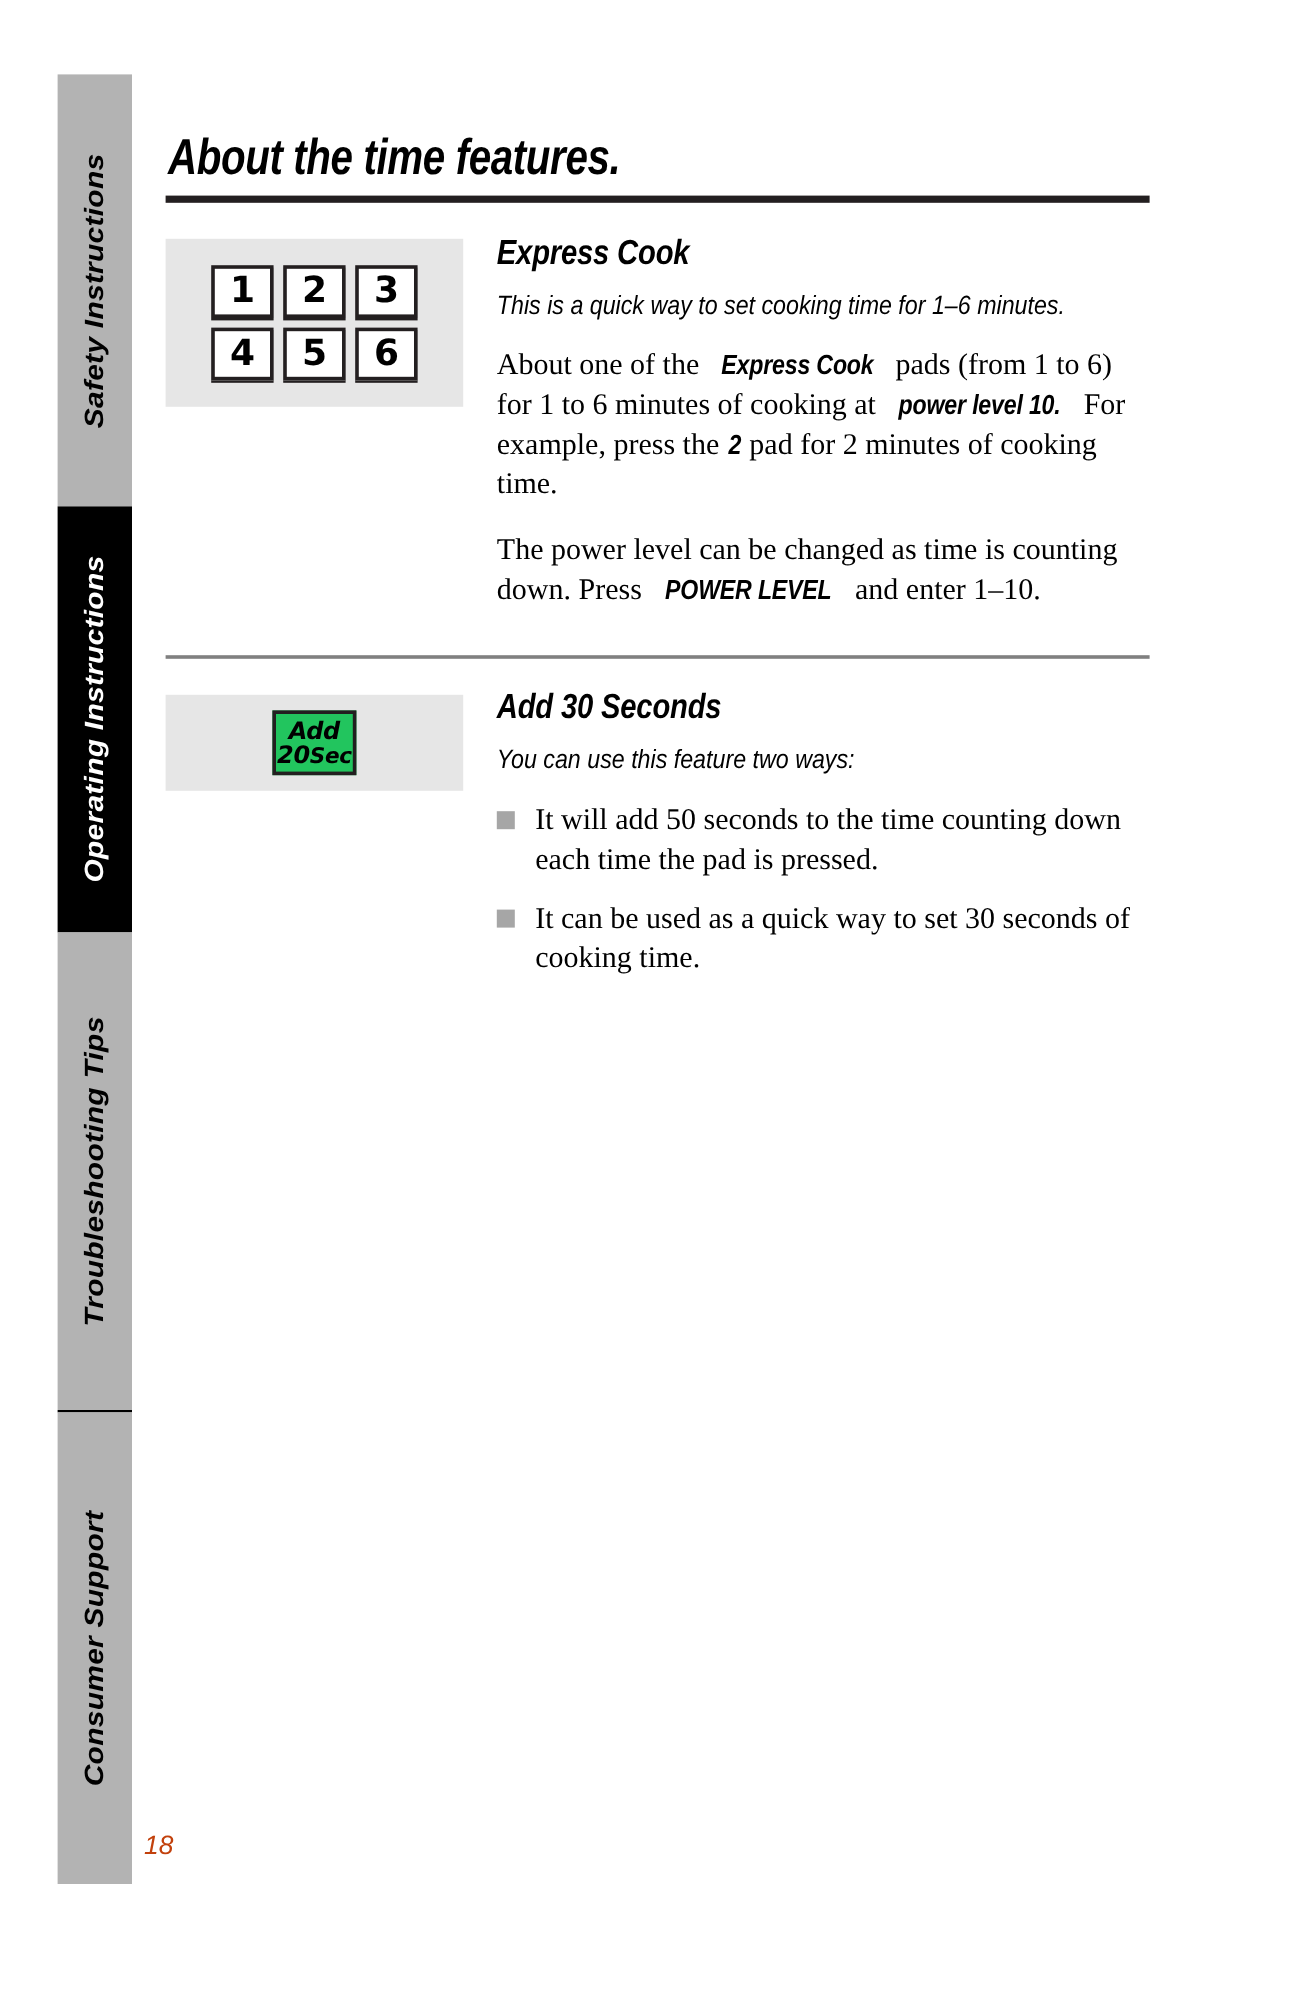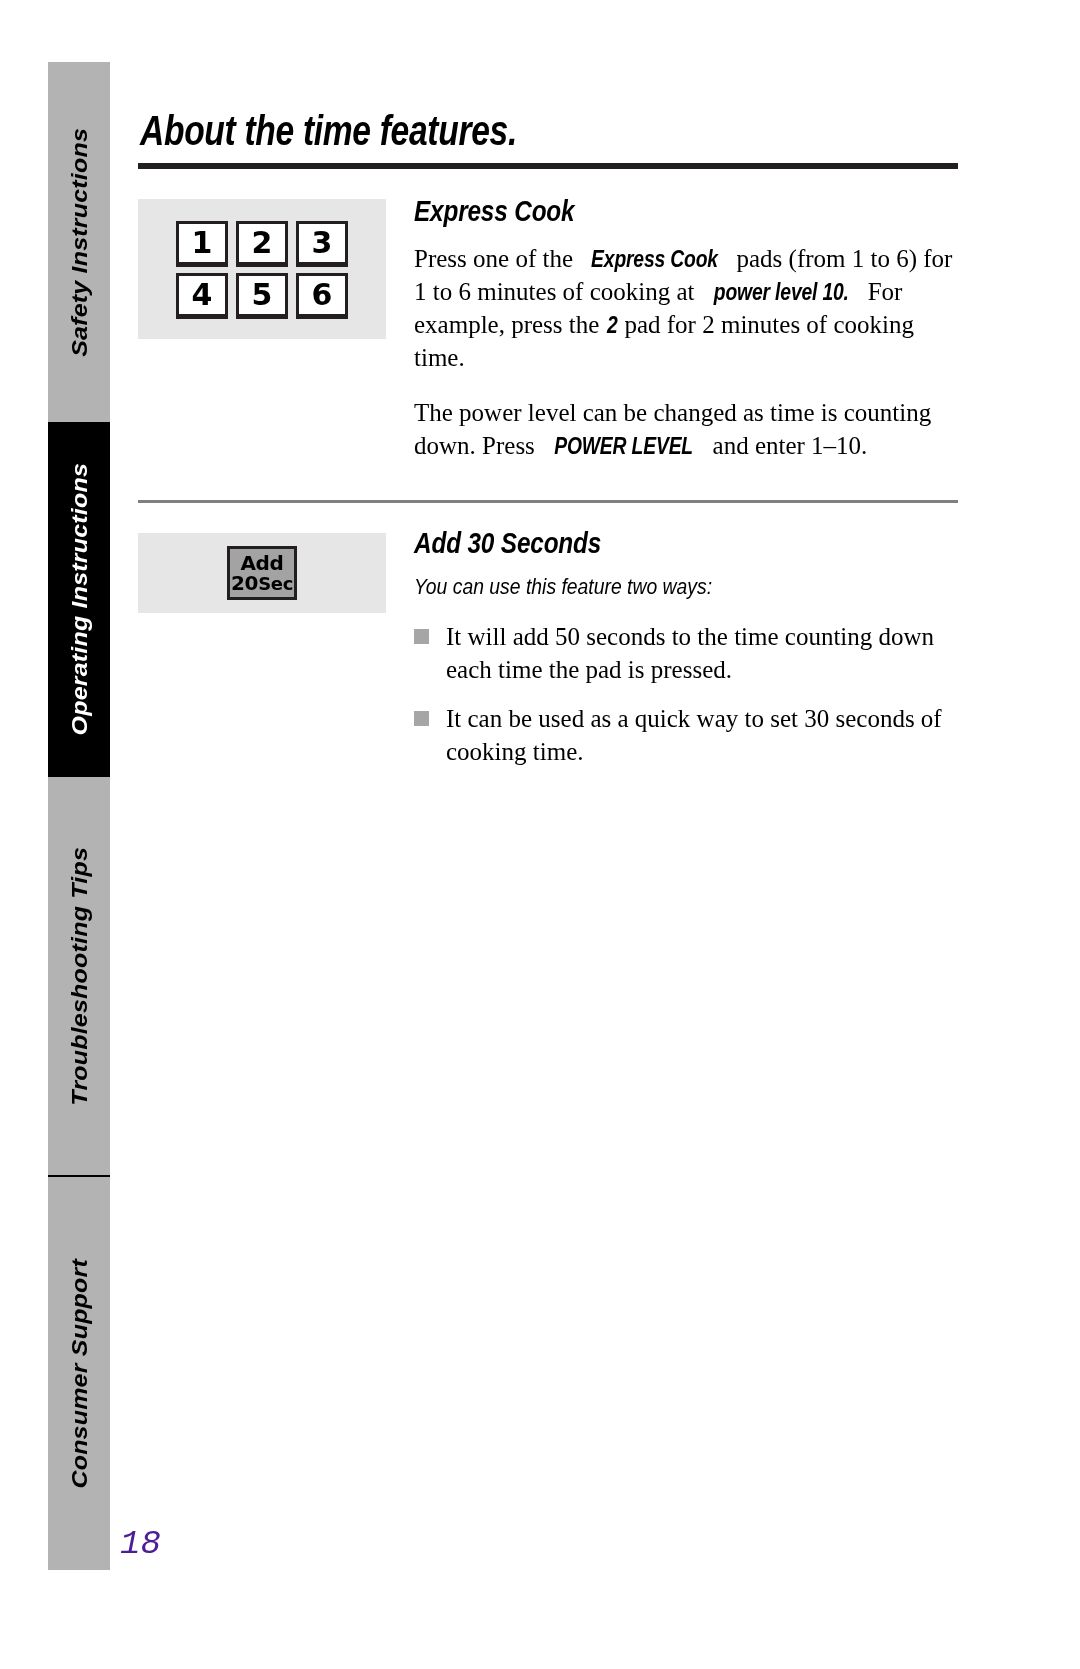--- a/index.html
+++ b/index.html
@@ -70,24 +70,24 @@
     height: 2px;
     background: #000000;
     width: 100%;
   }
 
   
   .page-number {
     position: absolute;
     left: 120px;
     top: 1525px;
-    font-family: Liberation Mono, monospace;
-    font-style: italic;
-    font-size: 34px;
-    color: #4c1d95;
+    font-family: Liberation Sans, sans-serif;
+    font-style: italic;
+    font-size: 22px;
+    color: #c2410c;
   }
 
   
   .content {
     position: absolute;
     left: 138px;
     top: 110px;
     width: 820px;
   }
 
@@ -153,31 +153,32 @@
     font-family: "DejaVu Sans", sans-serif;
     font-size: 30px;
     font-weight: 600;
     color: #000000;
     box-sizing: border-box;
     box-shadow: 0 2px 0 0 #231f20;
   }
 
   .key-add30 {
     border: 3px solid #231f20;
-    background: #a3a3a3;
+    background: #22c55e;
     width: 70px;
     height: 54px;
     display: flex;
     flex-direction: column;
     align-items: center;
     justify-content: center;
     box-sizing: border-box;
     font-family: "DejaVu Sans", sans-serif;
     color: #000000;
     line-height: 1.0;
+    font-style: italic;
   }
   .key-add30 .l1 {
     font-size: 20px;
     font-weight: 600;
     letter-spacing: -0.3px;
   }
   .key-add30 .l2 {
     font-size: 20px;
     font-weight: 600;
     letter-spacing: -0.3px;
@@ -300,22 +301,23 @@
           <div class="key">2</div>
           <div class="key">3</div>
           <div class="key">4</div>
           <div class="key">5</div>
           <div class="key">6</div>
         </div>
       </div>
 
       <div class="feature-body">
         <h2 class="feature-heading"><span class="cond">Express Cook</span></h2>
-
-        <p class="para"><span>Press one of the </span><span class="emph"><span class="cond">Express Cook</span></span><span>  pads (from 1 to 6) for 1 to 6 minutes of cooking at </span><span class="emph"><span class="cond">power level 10.</span></span><span> For example, press the </span><span class="emph"><span class="cond">2</span></span><span>  pad for 2 minutes of cooking time.</span></p>
+        <p class="feature-sub"><span class="cond">This is a quick way to set cooking time for 1–6 minutes.</span></p>
+
+        <p class="para"><span>About one of the </span><span class="emph"><span class="cond">Express Cook</span></span><span>  pads (from 1 to 6) for 1 to 6 minutes of cooking at </span><span class="emph"><span class="cond">power level 10.</span></span><span> For example, press the </span><span class="emph"><span class="cond">2</span></span><span>  pad for 2 minutes of cooking time.</span></p>
 
         <p class="para"><span>The power level can be changed as time is counting down. Press </span><span class="emph"><span class="cond">POWER LEVEL</span></span><span> and enter 1–10.</span></p>
       </div>
     </div>
 
     <div class="section-rule"></div>
 
     <div class="feature">
 
       <div class="figure figure-add">

